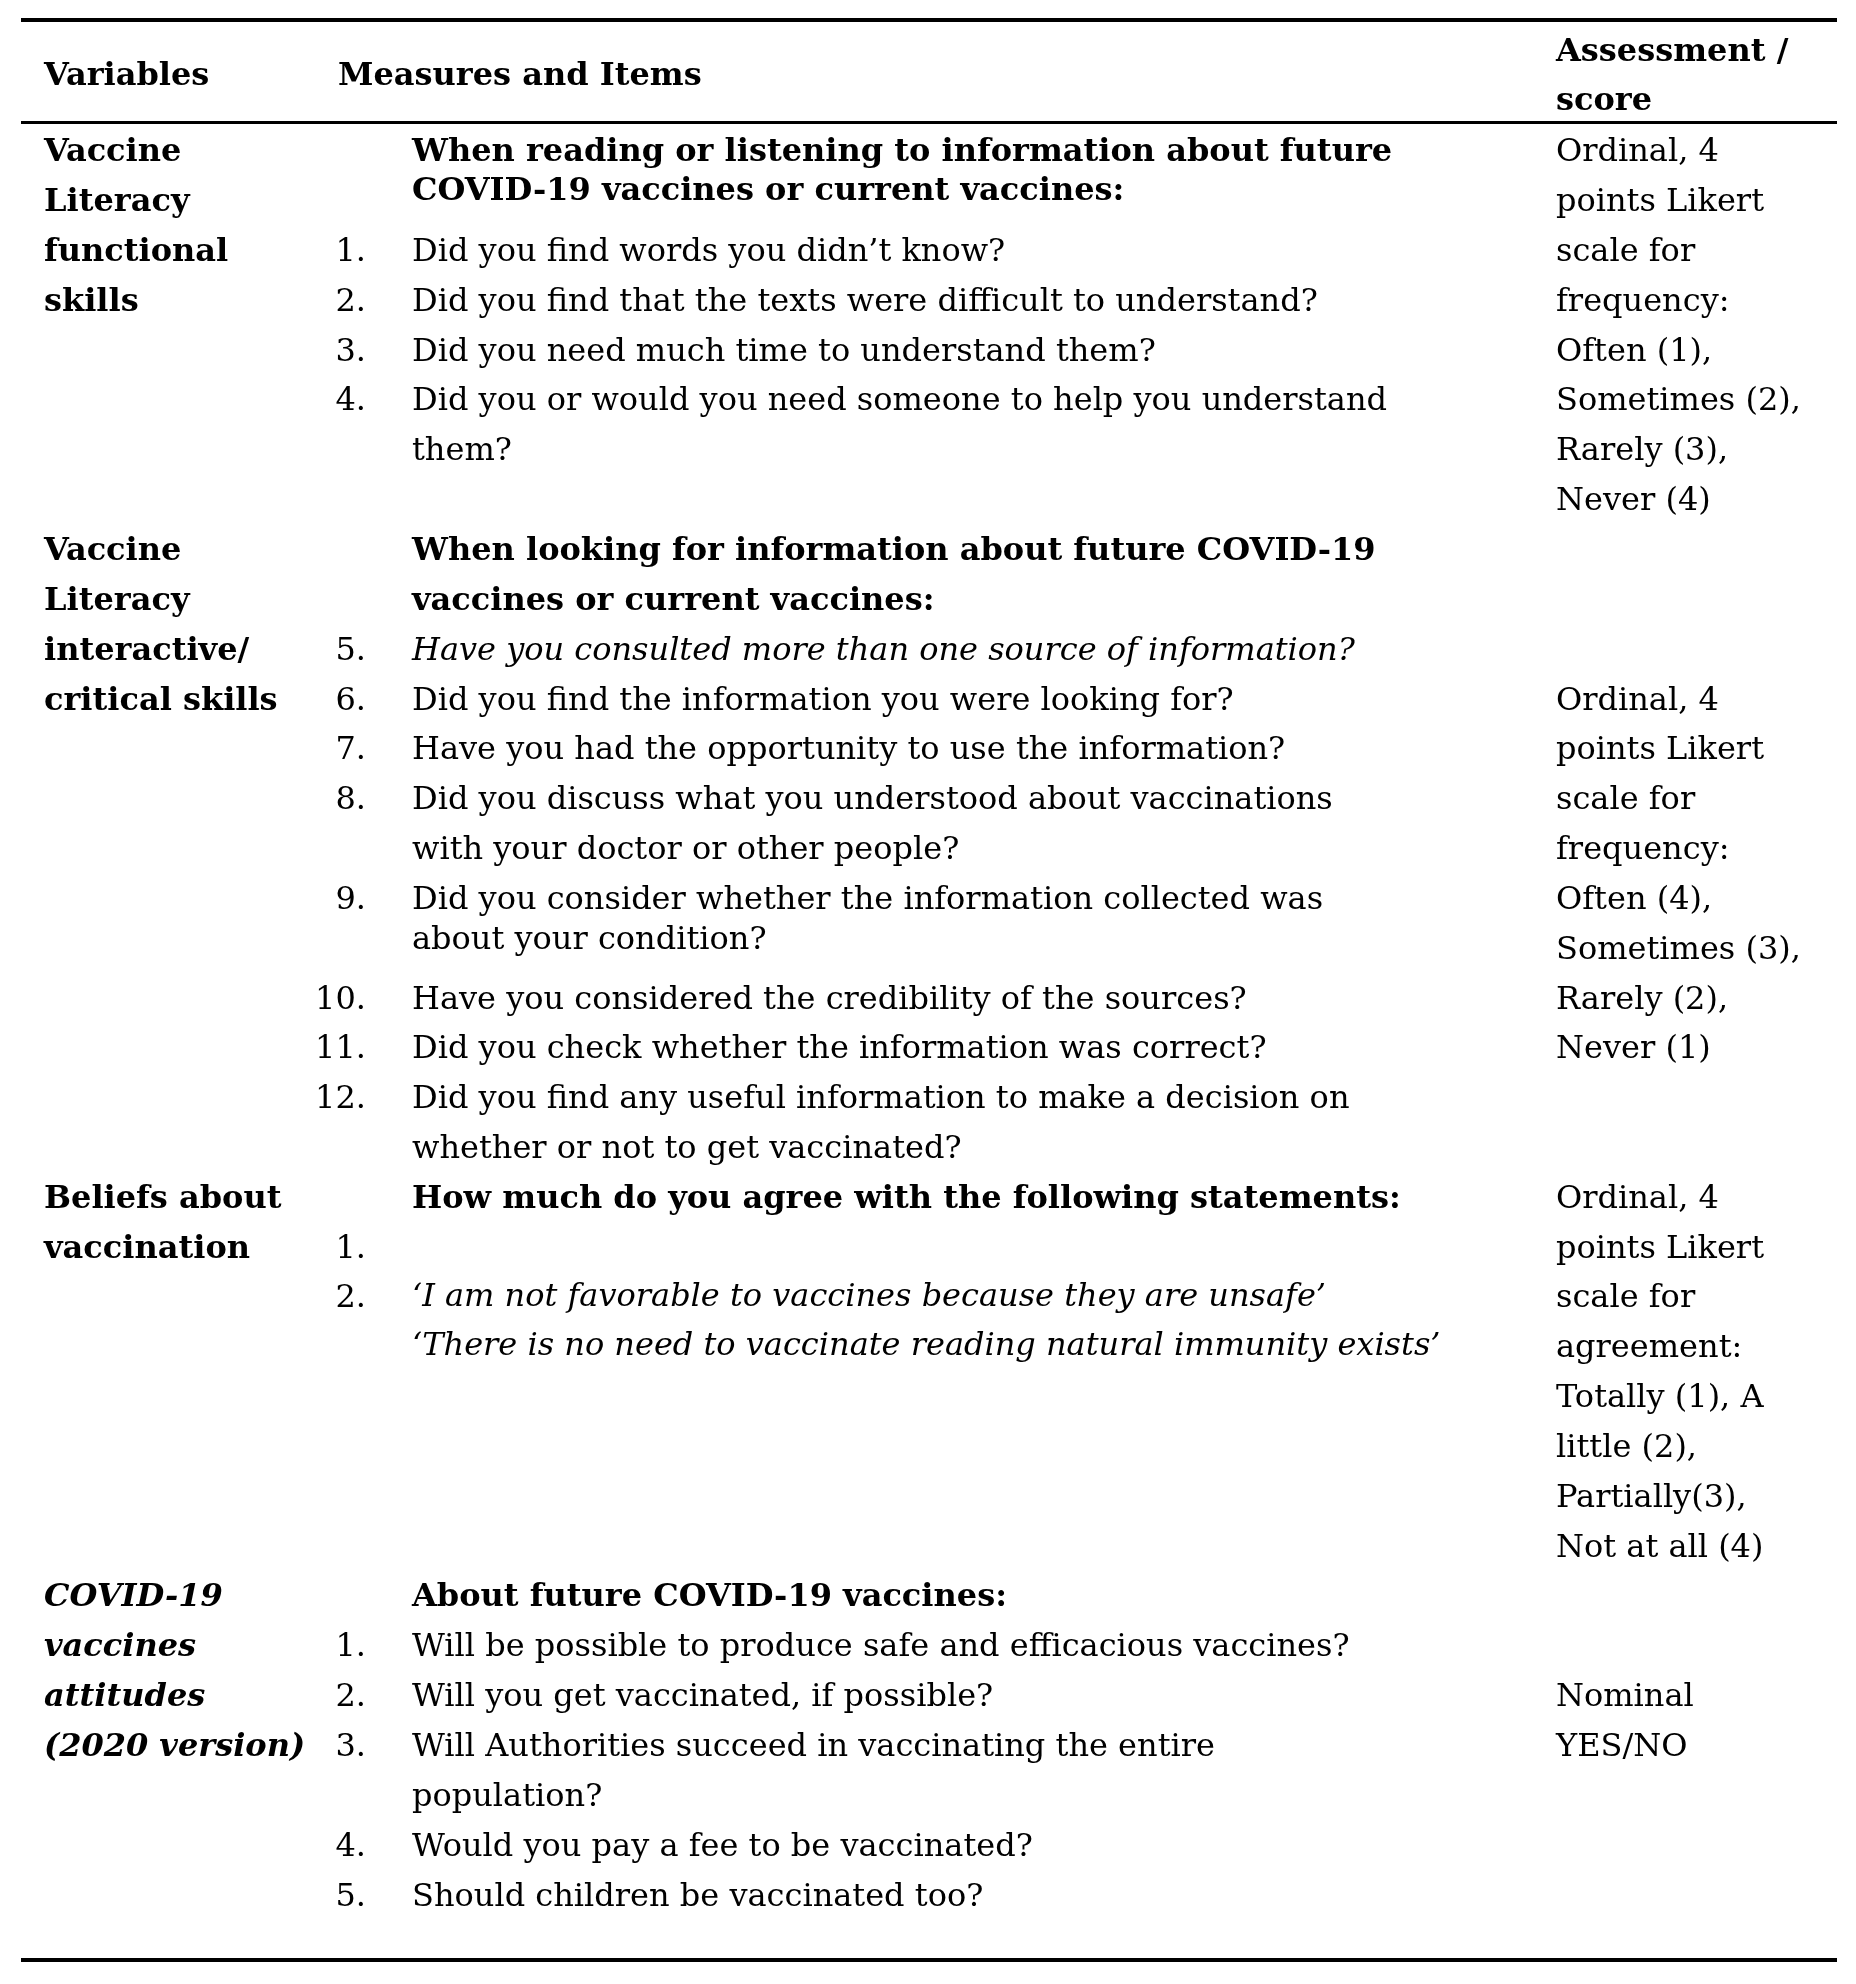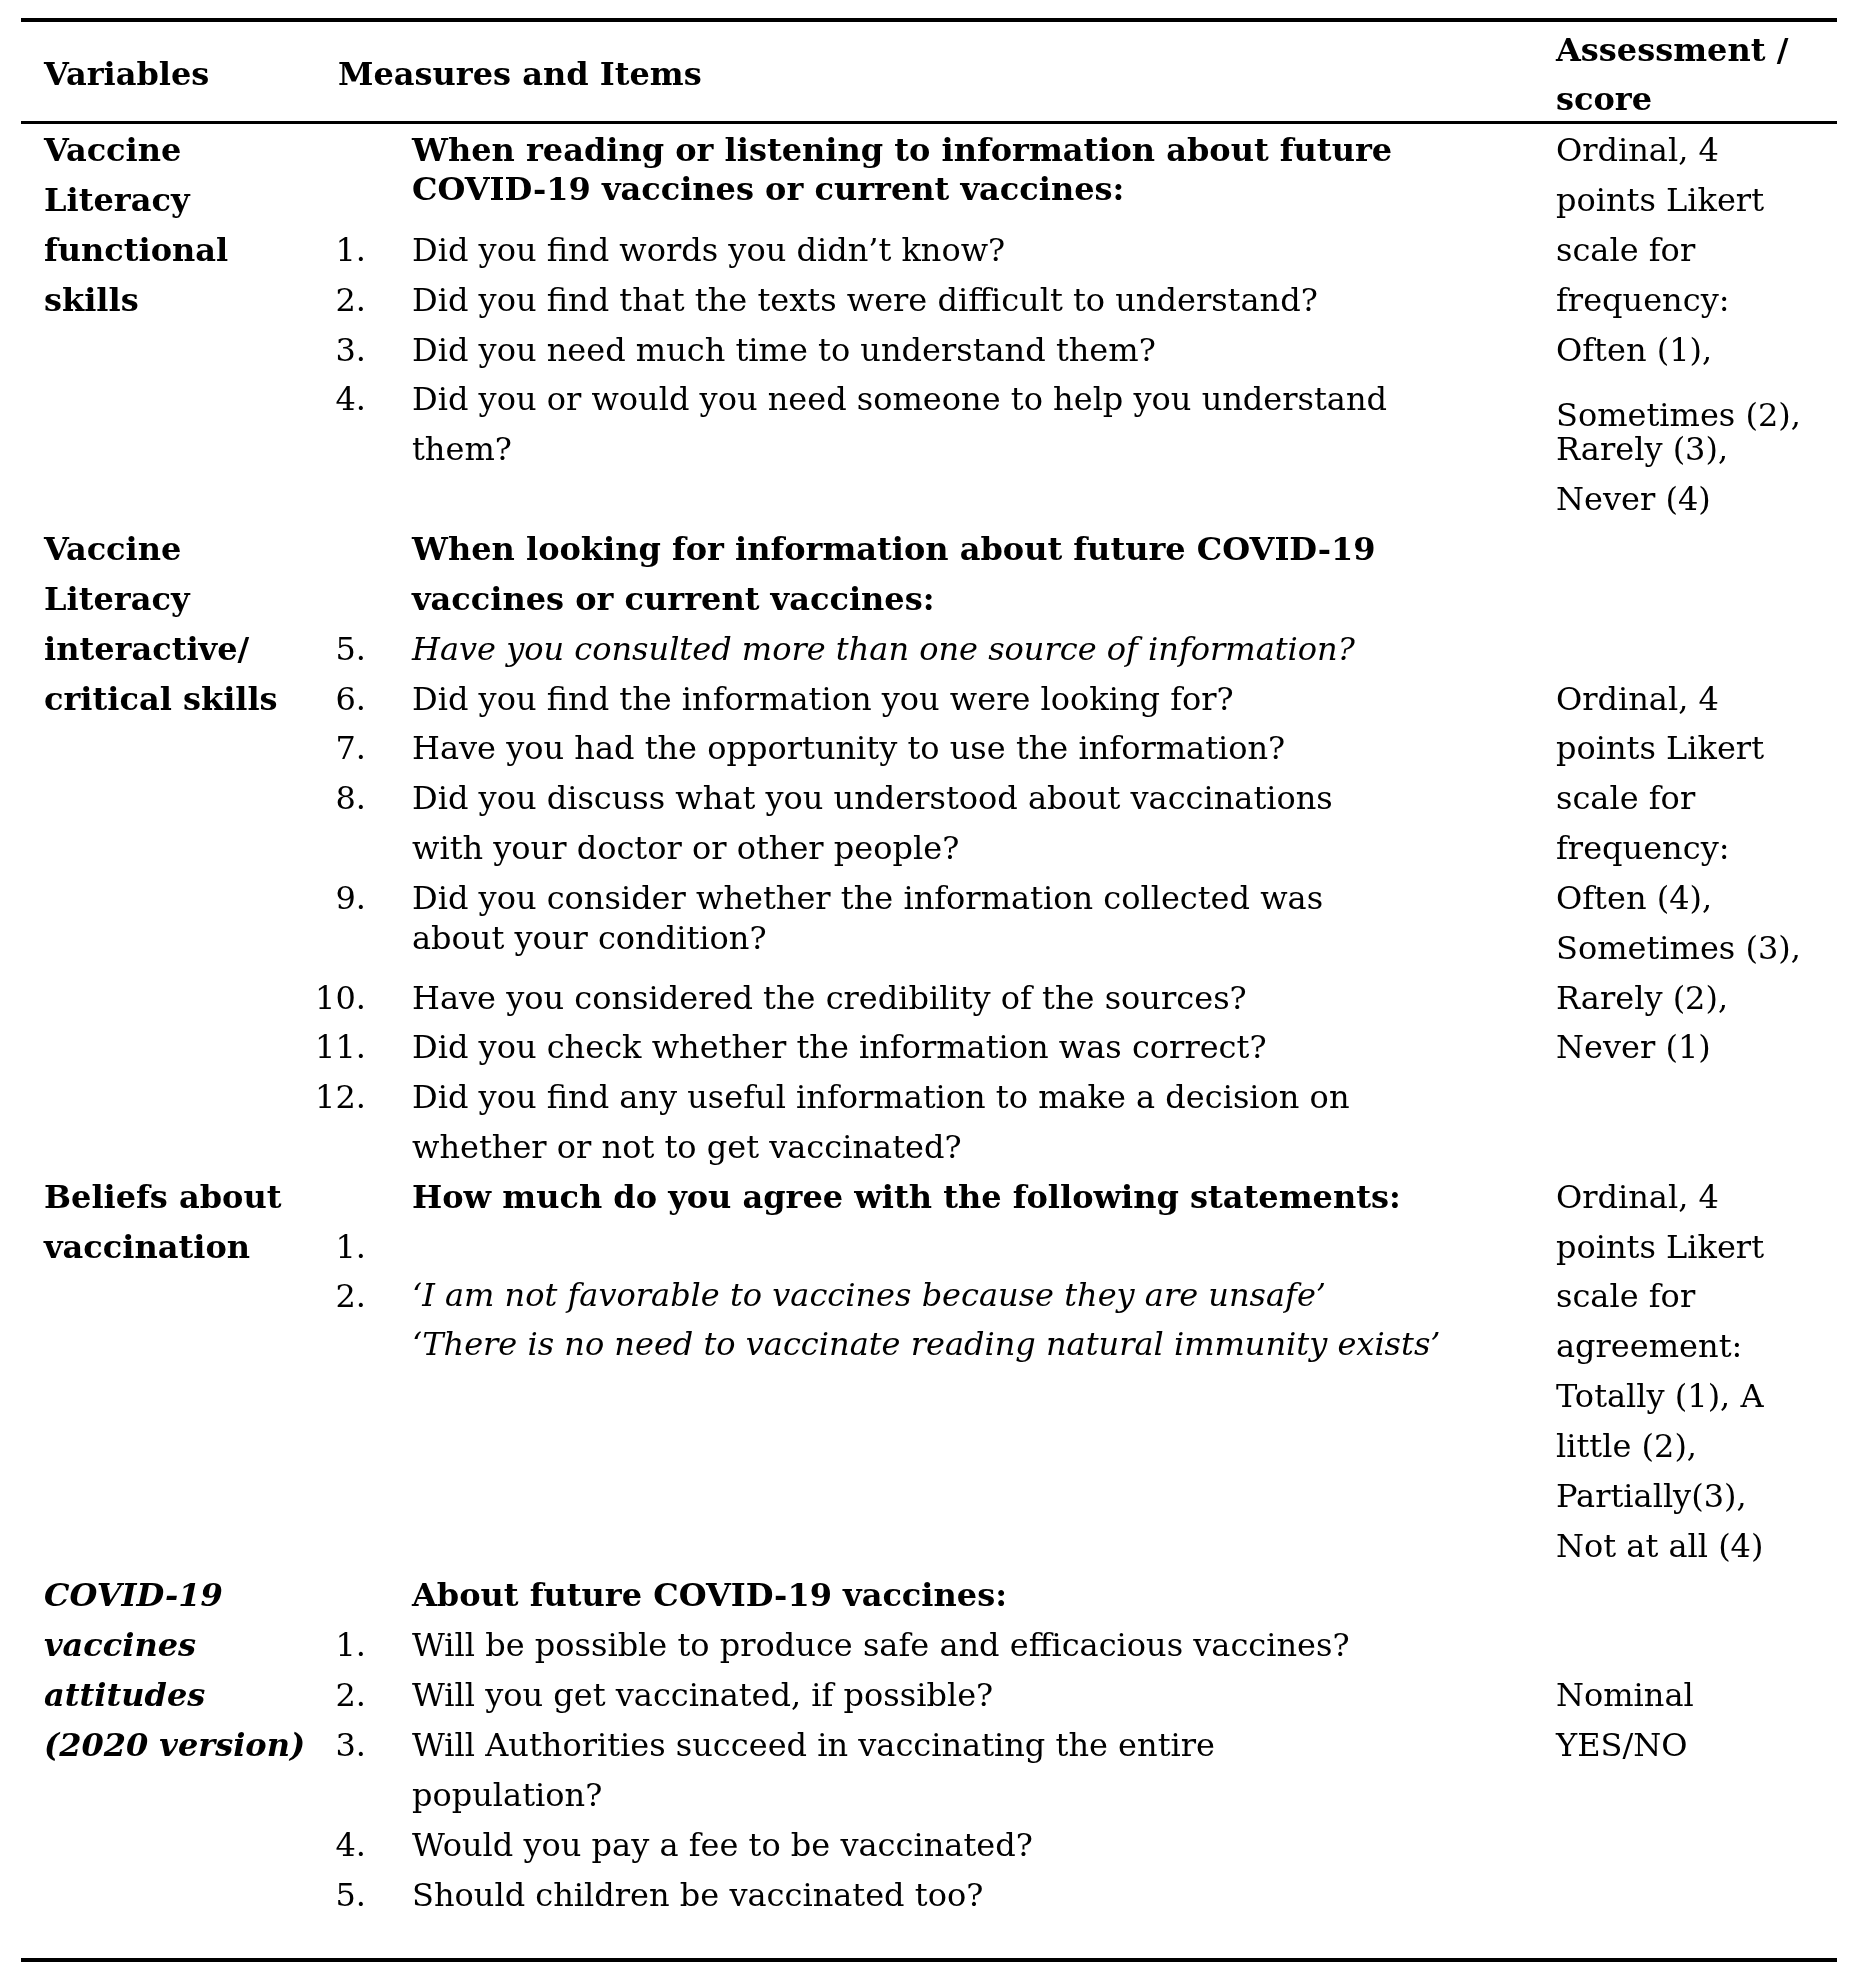--- a/index.html
+++ b/index.html
@@ -49,21 +49,21 @@
       <div class="cell num" style="top: 325px; left: 307px;">3.</div>
       <div class="cell item" style="top: 325px;">Did you need much time to understand them?</div>
       <div class="cell num" style="top: 374px; left: 307px;">4.</div>
       <div class="cell item" style="top: 374px;">Did you or would you need someone to help you understand</div>
       <div class="cell item" style="top: 424px;">them?</div>
       <div class="cell assess" style="top: 125px;">Ordinal, 4</div>
       <div class="cell assess" style="top: 175px;">points Likert</div>
       <div class="cell assess" style="top: 225px;">scale for</div>
       <div class="cell assess" style="top: 275px;">frequency:</div>
       <div class="cell assess" style="top: 325px;">Often (1),</div>
-      <div class="cell assess" style="top: 390px;">Sometimes (2),</div>
+      <div class="cell assess" style="top: 374px;">Sometimes (2),</div>
       <div class="cell assess" style="top: 424px;">Rarely (3),</div>
       <div class="cell assess" style="top: 474px;">Never (4)</div>
     </div>
     <div>
       <div class="cell var" style="top: 524px;">Vaccine</div>
       <div class="cell var" style="top: 574px;">Literacy</div>
       <div class="cell var" style="top: 624px;">interactive/</div>
       <div class="cell var" style="top: 674px;">critical skills</div>
       <div class="cell item bold" style="top: 524px;">When looking for information about future COVID-19</div>
       <div class="cell item bold" style="top: 574px;">vaccines or current vaccines:</div>

